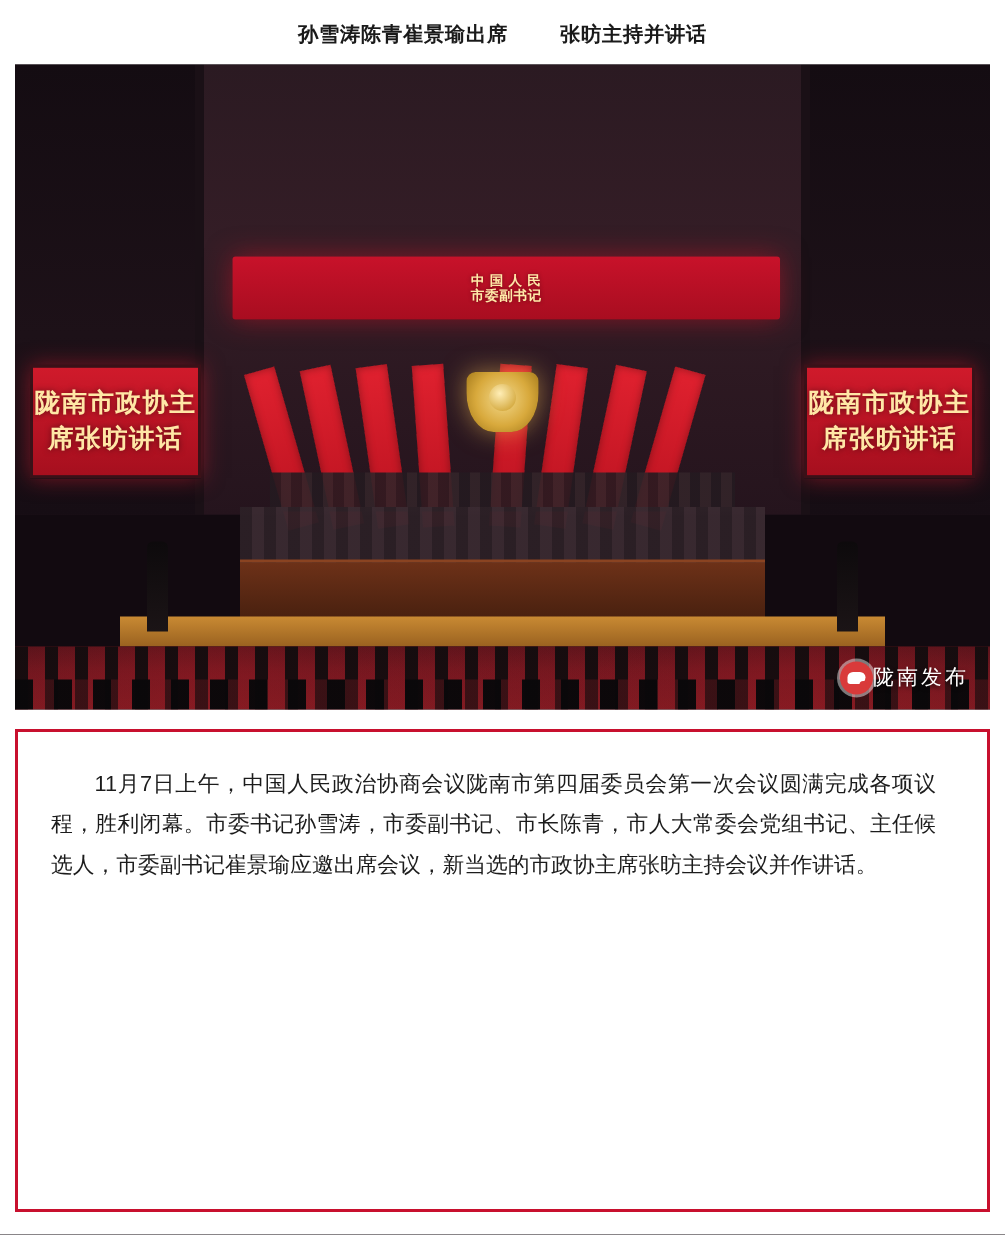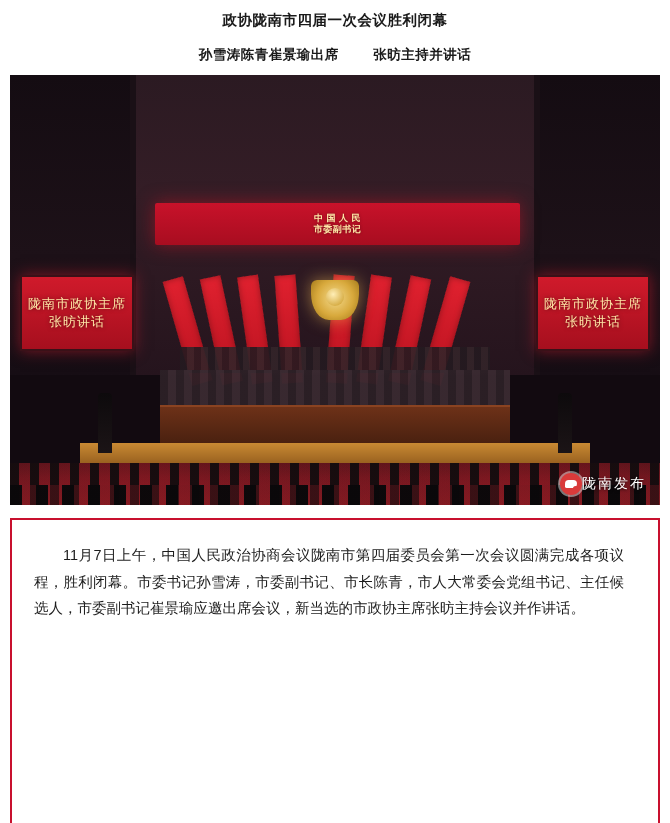--- a/index.html
+++ b/index.html
@@ -195,22 +195,22 @@
     box-shadow: 0 0 14px rgba(220,30,50,.5);
     display: flex;
     align-items: center;
     justify-content: center;
     text-align: center;
   }
   .led-left { left: 10px; }
   .led-right { right: 10px; }
   .led span {
     color: #ffe7a6;
-    font-size: 13px;
-    font-weight: normal;
+    font-size: 17px;
+    font-weight: bold;
     line-height: 1.4;
     letter-spacing: 1px;
     text-shadow: 0 0 4px rgba(0,0,0,.5);
   }
   
   .audience {
     position: absolute;
     left: 0; right: 0;
     top: 388px;
     height: 42px;
@@ -306,21 +306,20 @@
     color: #1c1c1c;
     text-align: justify;
   }
   .body-box p:last-child { margin-bottom: 0; }
 </style>
 </head>
 <body>
 
 <div class="page">
 
-  <div class="headline">政协陇南市四届一次会议胜利闭幕</div>
 
   <div class="subhead">
     <span>孙雪涛陈青崔景瑜出席</span>
     <span class="gap"></span>
     <span>张昉主持并讲话</span>
   </div>
 
   <div class="photo-wrap">
     <div class="photo">
       <div class="wall"></div>

